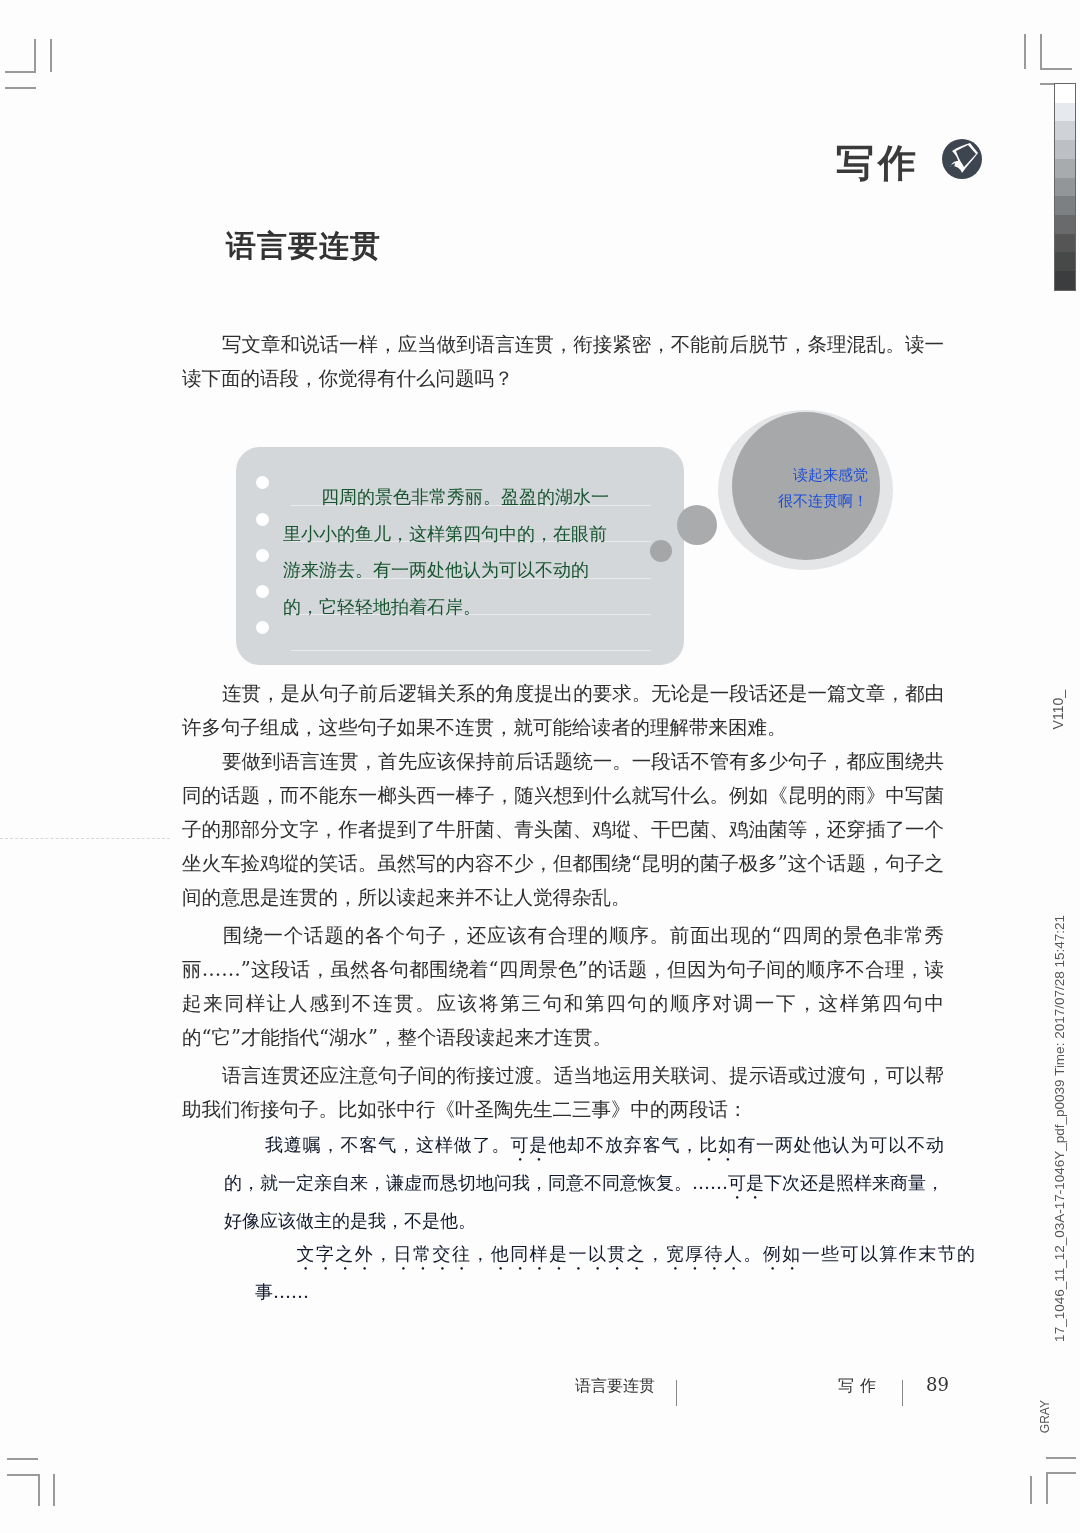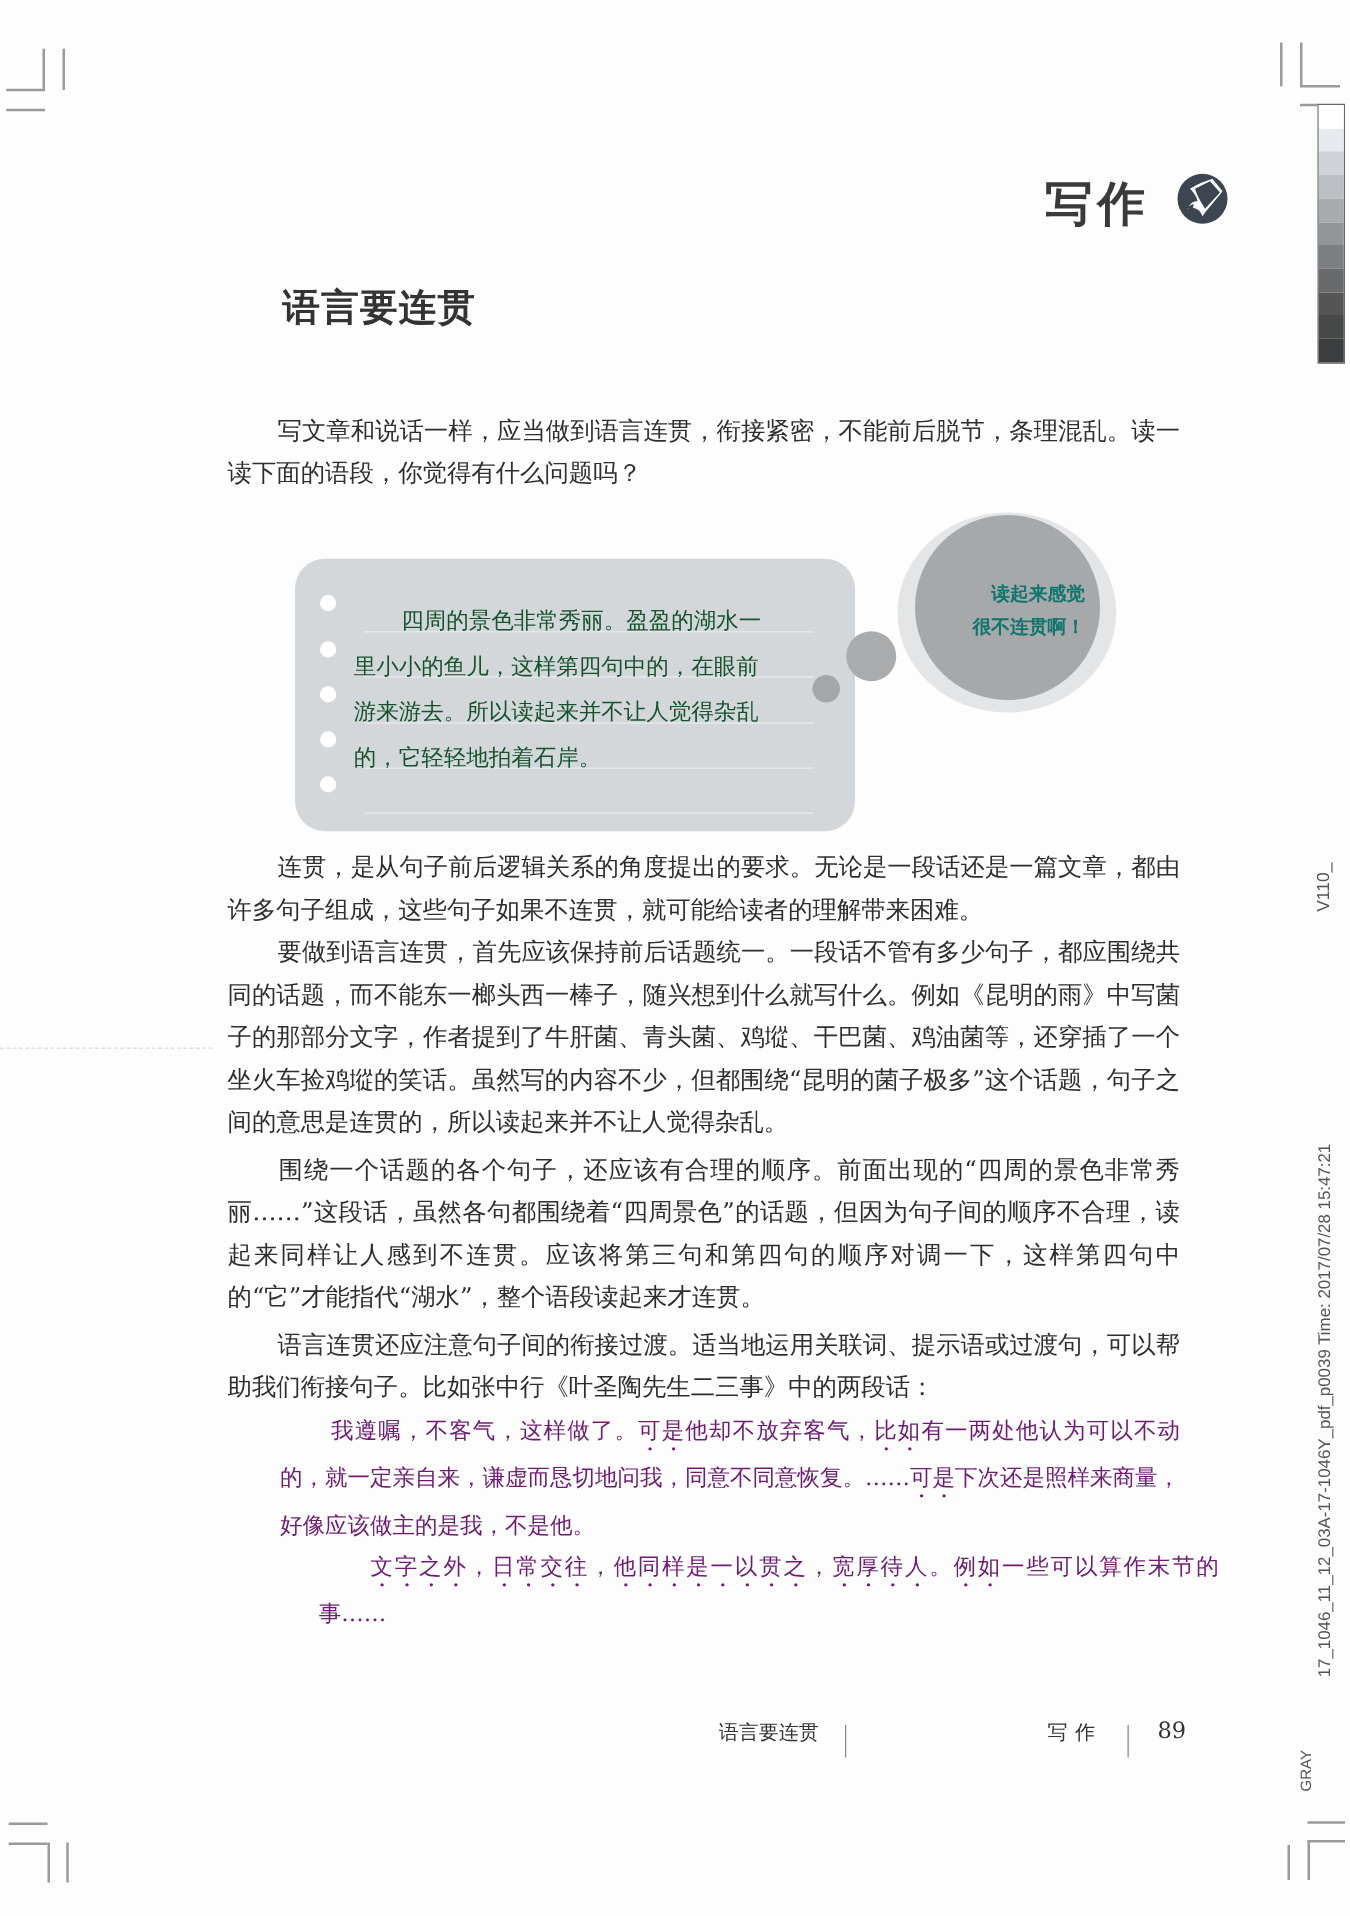--- a/index.html
+++ b/index.html
@@ -11,24 +11,24 @@
   .lesson-title { position:absolute; left:226px; top:226px; font-size:30px; font-weight:bold; color:#333; letter-spacing:1px; }
   .para { position:absolute; left:182px; width:762px; font-size:19.5px; line-height:34px; color:#2e2e2e; text-align:justify; }
   .para .indent { display:inline-block; width:40px; }
   .card { position:absolute; left:236px; top:447px; width:448px; height:218px; background:#d4d7da; border-radius:24px; }
   .card .hole { position:absolute; left:20px; width:13px; height:13px; border-radius:50%; background:#fff; }
   .card .rule { position:absolute; left:55px; width:360px; height:1px; background:#e8eaec; }
   .card .text { position:absolute; left:47px; top:32px; width:370px; font-size:18px; line-height:36.5px; color:#14532d;
                 font-family:"DejaVu Serif","Liberation Serif",serif; }
   .bubble-big-outer { position:absolute; left:718px; top:410px; width:175px; height:160px; border-radius:50%; background:#e3e5e7; }
   .bubble-big { position:absolute; left:732px; top:412px; width:148px; height:148px; border-radius:50%; background:#a6a8aa; }
-  .bubble-text { position:absolute; left:748px; top:462px; width:120px; font-size:15px; line-height:26px; color:#0f766e; text-align:right;font-weight:bold; }
+  .bubble-text { position:absolute; left:748px; top:462px; width:120px; font-size:15px; line-height:26px; color:#1d4ed8; text-align:right; }
   .bubble-mid { position:absolute; left:677px; top:505px; width:40px; height:40px; border-radius:50%; background:#a9abad; }
   .bubble-small { position:absolute; left:650px; top:540px; width:22px; height:22px; border-radius:50%; background:#a4a6a8; }
-  .quote { position:absolute; left:224px; width:720px; font-size:18px; line-height:36px; color:#701a75;
+  .quote { position:absolute; left:224px; width:720px; font-size:18px; line-height:36px; color:#0f172a;
            font-family:"DejaVu Serif","Liberation Serif",serif; text-align:justify; }
   .dot { text-emphasis: dot; -webkit-text-emphasis: dot; text-emphasis-position: under; -webkit-text-emphasis-position: under; }
   .footer-left { position:absolute; left:575px; top:1376px; font-size:16px; color:#333; }
   .footer-bar { position:absolute; width:1px; height:26px; background:#888; top:1380px; }
   .footer-mid { position:absolute; left:838px; top:1376px; font-size:16px; color:#333; letter-spacing:6px; }
   .footer-page { position:absolute; left:926px; top:1374px; font-size:18px; color:#333; }
   .vert { position:absolute; writing-mode:vertical-rl; transform:rotate(180deg); font-family:"Liberation Sans","DejaVu Sans",sans-serif; color:#555; font-size:14px; white-space:nowrap; }
   .grayscale { position:absolute; left:1054px; top:83px; width:20px; height:206px; border:1px solid #666; }
   .grayscale div { height:calc(100% / 11); }
   .dash-line { position:absolute; left:0; top:838px; width:170px; height:1px; border-top:1px dashed #d8d8d8; }
@@ -91,21 +91,21 @@
   <div class="hole" style="top:138px;"></div>
   <div class="hole" style="top:174px;"></div>
   <div class="rule" style="top:58px;"></div>
   <div class="rule" style="top:94px;"></div>
   <div class="rule" style="top:131px;"></div>
   <div class="rule" style="top:167px;"></div>
   <div class="rule" style="top:203px;"></div>
   <div class="text">
     <div style="padding-left:38px;">四周的景色非常秀丽。盈盈的湖水一</div>
     <div>里小小的鱼儿，这样第四句中的，在眼前</div>
-    <div>游来游去。所以读起来并不让人觉得杂乱</div>
+    <div>游来游去。有一两处他认为可以不动的</div>
     <div>的，它轻轻地拍着石岸。</div>
   </div>
 </div>
 
 <div class="bubble-big-outer"></div>
 <div class="bubble-big"></div>
 <div class="bubble-mid"></div>
 <div class="bubble-small"></div>
 <div class="bubble-text">
   <div>读起来感觉</div>

